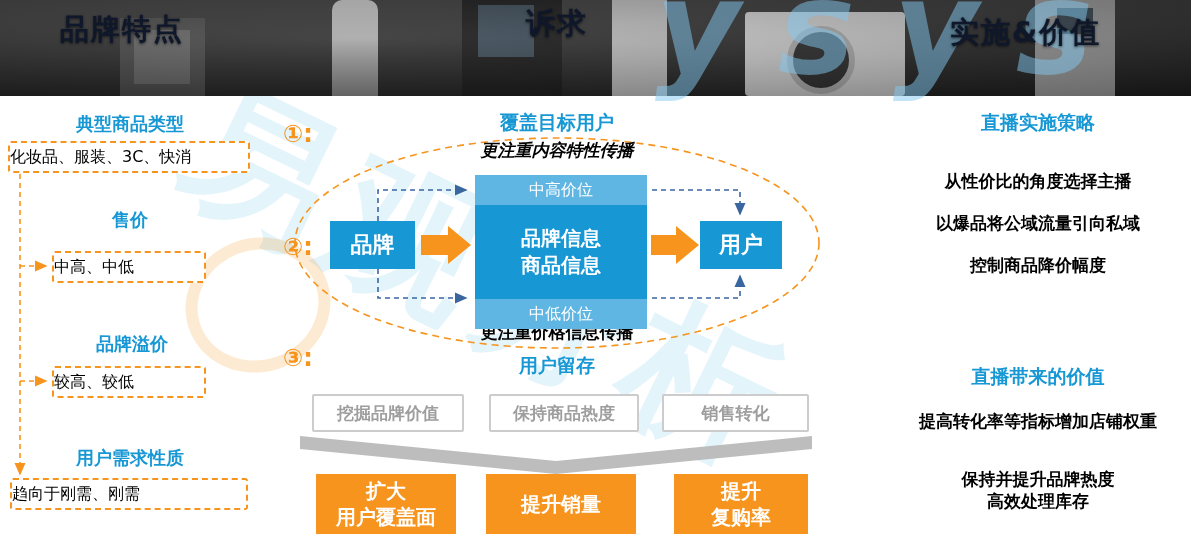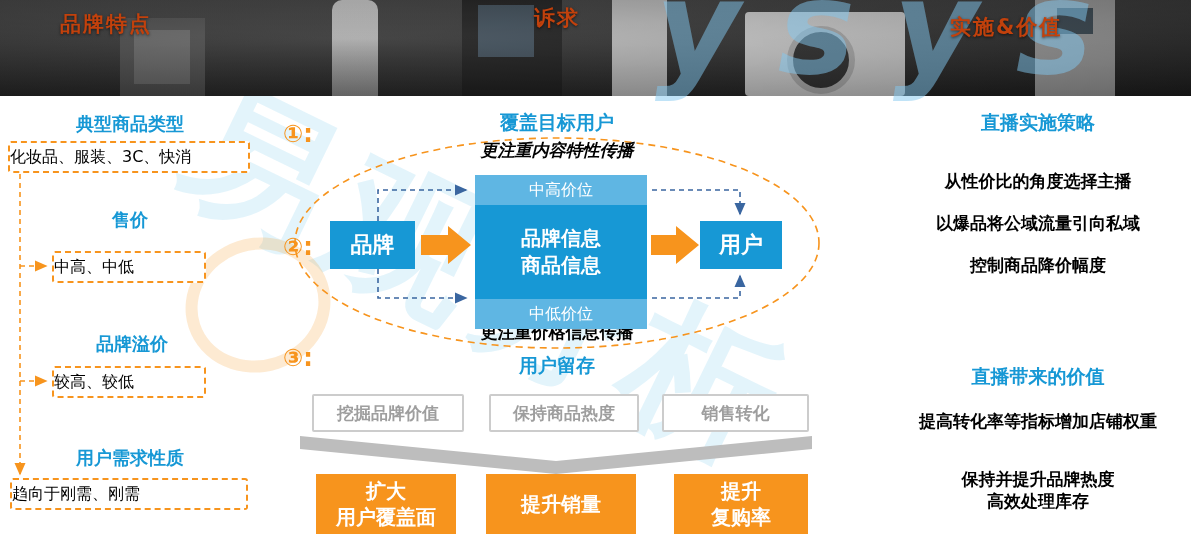--- a/index.html
+++ b/index.html
@@ -14,21 +14,21 @@
   .app1{left:120px;top:18px;width:85px;height:78px;background:#4b4b4b;}
   .app1 .inner{position:absolute;left:14px;top:12px;width:56px;height:54px;background:#6a6a6a;}
   .app2{left:332px;top:0;width:46px;height:96px;background:linear-gradient(#d9d9d9,#8f8f8f);border-radius:10px 10px 0 0;}
   .app3{left:462px;top:0;width:100px;height:96px;background:#161616;}
   .app3 .screen{position:absolute;left:16px;top:5px;width:56px;height:52px;background:#3d4e5c;}
   .app4{left:612px;top:0;width:55px;height:96px;background:#cfcfcf;}
   .app5{left:745px;top:12px;width:160px;height:84px;background:#e6e6e6;border-radius:4px;}
   .app5 .drum{position:absolute;left:42px;top:14px;width:56px;height:56px;border-radius:50%;background:#2d2d2d;border:6px solid #bfbfbf;}
   .app6{left:1035px;top:0;width:80px;height:96px;background:#b5b5b5;}
   .app6 .screen{position:absolute;left:22px;top:8px;width:36px;height:26px;background:#41525e;}
-  .banner-title{position:absolute;z-index:4;color:#c2410c;font-weight:700;font-size:21px;letter-spacing:2px;text-shadow:0 1px 3px rgba(0,0,0,.6);}
+  .banner-title{position:absolute;z-index:4;color:#0f172a;font-weight:700;font-size:29px;letter-spacing:2px;text-shadow:0 1px 3px rgba(0,0,0,.6);}
   .bt-left{left:60px;top:10px;}
   .bt-center{left:457px;top:4px;width:200px;text-align:center;}
   .bt-right{left:950px;top:13px;}
 
   
   .wm-cjk{position:absolute;left:235px;top:45px;z-index:1;font-size:150px;font-weight:700;
           color:rgba(41,171,226,0.13);transform:rotate(26deg);transform-origin:left top;
           letter-spacing:14px;white-space:nowrap;pointer-events:none;}
   .wm-latin{position:absolute;left:655px;top:-48px;z-index:3;font-size:130px;font-weight:700;font-style:italic;
             color:rgba(130,200,240,0.5);letter-spacing:38px;pointer-events:none;}

